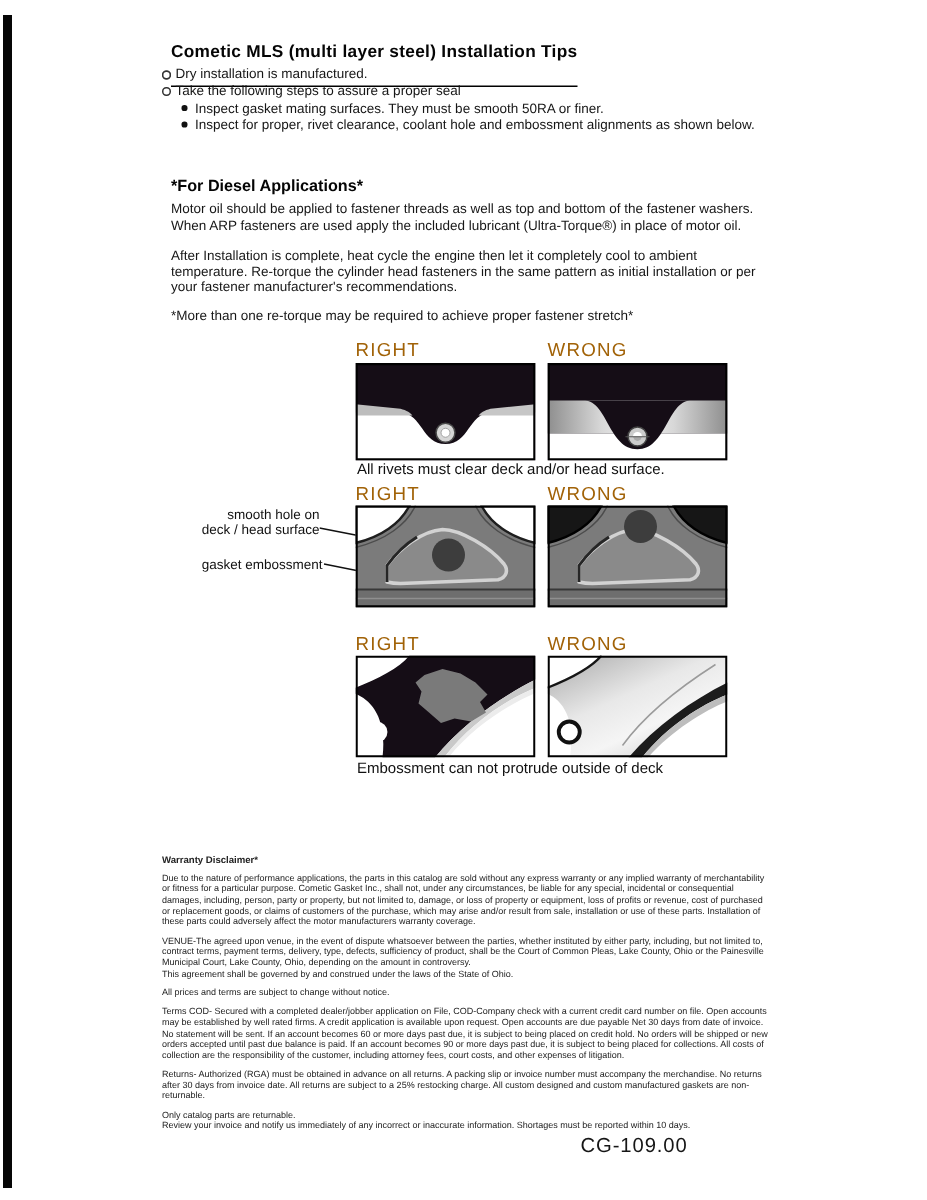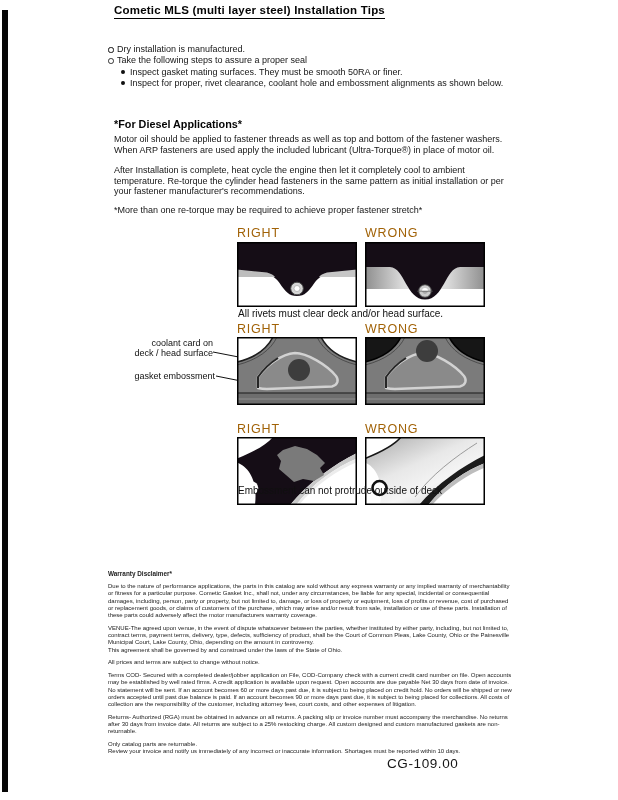--- a/index.html
+++ b/index.html
@@ -3,22 +3,22 @@
 <meta charset="utf-8">
 <style>
   html,body { margin:0; padding:0; background:#ffffff; }
   .page {
     position:relative; width:618px; height:800px; background:#ffffff;
     font-family:"Liberation Sans", sans-serif; color:#1a1a1a; overflow:hidden;
   }
   .edge-bar { position:absolute; left:2px; top:10px; width:6px; height:782px; background:#060606; }
 
   .title {
-    position:absolute; left:114px; top:4px; font-size:11.5px; font-weight:bold;
-    letter-spacing:0.2px; color:#050505; border-bottom:1.6px solid #000; padding-bottom:2px;
+    position:absolute; left:114px; top:29px; font-size:11.5px; font-weight:bold;
+    letter-spacing:0.2px; color:#050505; border-bottom:1.6px solid #000; padding-bottom:16px;
   }
 
   .blist { position:absolute; left:108px; top:44px; width:412px; }
   .bitem { position:relative; font-size:9px; line-height:11.3px; color:#161616; padding-left:9px; }
   .bitem.sub { padding-left:22px; }
   .mk-o {
     position:absolute; left:0; top:3.2px; width:3.6px; height:3.6px;
     border:1px solid #333; border-radius:50%; background:#fff; display:inline-block;
   }
   .mk-f {
@@ -115,21 +115,21 @@
     <line x1="52" y1="49.2" x2="68" y2="49.2" stroke="#555555" stroke-width="0.7"></line>
     <rect x="0.75" y="0.75" width="118.5" height="63.5" fill="none" stroke="#000" stroke-width="1.5"></rect>
   </svg>
 
   <div class="dcaption" style="top:308px;">All rivets must clear deck and/or head surface.</div>
 
   <div class="dlabel" style="left:237px; top:322px;">RIGHT</div>
   <div class="dlabel" style="left:365px; top:322px;">WRONG</div>
 
   <div class="sidelabel" style="left:100px; top:338px; width:113px;">
-    <div>coolant card on</div>
+    <div>smooth hole on</div>
     <div>deck / head surface</div>
   </div>
   <div class="sidelabel" style="left:100px; top:371px; width:115px;">gasket embossment</div>
 
   <svg class="leader" style="left:213px; top:340px;" width="90" height="58" viewBox="0 0 90 58">
     <line x1="0" y1="12" x2="82" y2="28" stroke="#111" stroke-width="1"></line>
     <line x1="3" y1="36" x2="53" y2="46" stroke="#111" stroke-width="1"></line>
   </svg>
 
   <svg class="dbox" style="left:237px; top:337px;" width="120" height="68" viewBox="0 0 120 68">
@@ -188,21 +188,21 @@
     <rect x="0" y="0" width="120" height="68" fill="#ffffff"></rect>
     <path d="M36,0 L120,0 L120,18 C96,30 72,47 54,68 L15,68 C19,42 10,30 0,25.5 L0,21.5 C15,15.5 29,8.5 36,0 Z" fill="url(#g3w)"></path>
     <path d="M36,0 C29,8.5 15,15.5 0,21.5" stroke="#161616" stroke-width="1.6" fill="none"></path>
     <path d="M112,6 C90,20 66,38 50,60" stroke="#9b9b9b" stroke-width="1" fill="none"></path>
     <path d="M120,18 C96,30 72,47 54,68 L63,68 C80,47 102,33 120,26 Z" fill="#1c1c1c"></path>
     <path d="M120,26 C102,33 80,47 63,68 L67,68 C83,50 104,37 120,30.5 Z" fill="#bdbdbd"></path>
     <circle cx="14.5" cy="51" r="7" fill="#ffffff" stroke="#111111" stroke-width="2.6"></circle>
     <rect x="0.75" y="0.75" width="118.5" height="66.5" fill="none" stroke="#000" stroke-width="1.5"></rect>
   </svg>
 
-  <div class="dcaption" style="top:485px;">
+  <div class="dcaption" style="top:507px;">
     <div>Embossment can not protrude outside of deck</div>
   </div>
 
   <div class="warranty">
     <h3>Warranty Disclaimer*</h3>
     <p>Due to the nature of performance applications, the parts in this catalog are sold without any express warranty or any implied warranty of merchantability or fitness for a particular purpose.  Cometic Gasket Inc., shall not, under any circumstances, be liable for any special, incidental or consequential damages, including, person, party or property, but not limited to, damage, or loss of property or equipment, loss of profits or revenue, cost of purchased or replacement goods, or claims of customers of the purchase, which may arise and/or result from sale, installation or use of these parts.  Installation of these parts could adversely affect the motor manufacturers warranty coverage.</p>
     <p>VENUE-The agreed upon venue, in the event of dispute whatsoever between the parties, whether instituted by either party, including, but not limited to, contract terms, payment terms, delivery, type, defects, sufficiency of product, shall be the Court of Common Pleas, Lake County, Ohio or the Painesville Municipal Court, Lake County, Ohio, depending on the amount in controversy.
 This agreement shall be governed by and construed under the laws of the State of Ohio.</p>
     <p>All prices and terms are subject to change without notice.</p>
     <p>Terms COD- Secured with a completed dealer/jobber application on File, COD-Company check with a current credit card number on file.  Open accounts may be established by well rated firms.  A credit application is available upon request.  Open accounts are due payable Net 30 days from date of invoice.  No statement will be sent.  If an account becomes 60 or more days past due, it is subject to being placed on credit hold.  No orders will be shipped or new orders accepted until past due balance is paid.  If an account becomes 90 or more days past due, it is subject to being placed for collections.  All costs of collection are the responsibility of the customer, including attorney fees, court costs, and other expenses of litigation.</p>

